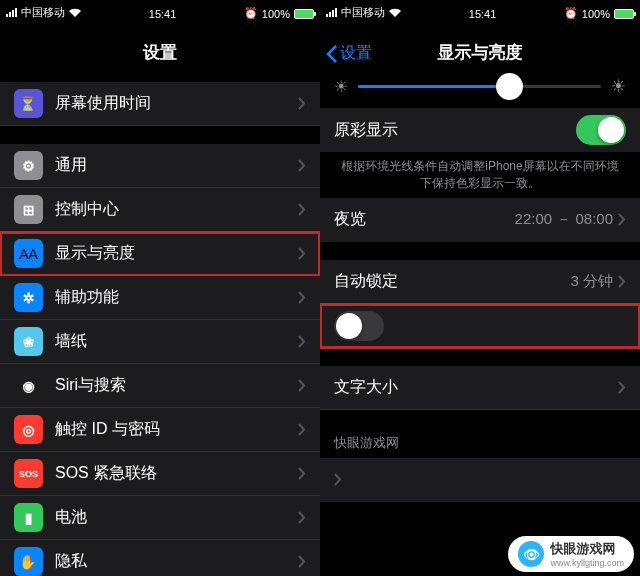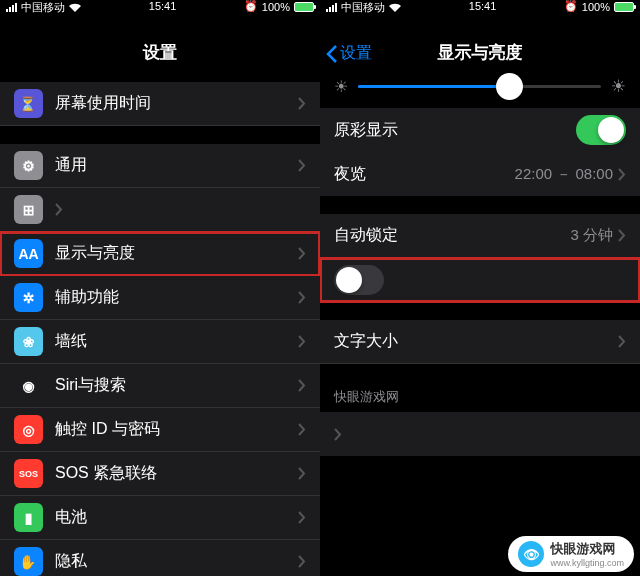--- a/index.html
+++ b/index.html
@@ -1,19 +1,19 @@
 <!DOCTYPE html>
 <html><head>
 <meta charset="utf-8">
 <style>
 *{margin:0;padding:0;box-sizing:border-box;font-family:-apple-system,"Helvetica Neue",sans-serif}
 body{background:#000;width:640px;height:576px;overflow:hidden;position:relative}
 .wrap{display:flex;width:640px;height:576px}
 .pane{width:320px;height:576px;background:#000;position:relative;overflow:hidden}
-.statusbar{height:20px;display:flex;align-items:flex-start;justify-content:space-between;padding:0 6px;color:#fff;font-size:11px}
+.statusbar{height:20px;display:flex;align-items:flex-end;justify-content:space-between;padding:0 6px;color:#fff;font-size:11px}
 .sb-l,.sb-r{display:flex;align-items:center;gap:4px}
 .sig{display:flex;gap:1px;align-items:flex-end}
 .sig span{width:2px;background:#fff}
 .sig span:nth-child(1){height:3px}.sig span:nth-child(2){height:5px}.sig span:nth-child(3){height:7px}.sig span:nth-child(4){height:9px}
 .wifi{width:12px;height:9px}
 .batt{width:20px;height:10px;border:1px solid #fff;border-radius:2px;position:relative;background:linear-gradient(90deg,#4cd964 100%,transparent 0)}
 .batt::after{content:"";position:absolute;right:-3px;top:2px;width:2px;height:4px;background:#fff;border-radius:0 1px 1px 0}
 .navbar{height:44px;display:flex;align-items:flex-end;justify-content:center;position:relative}
 .navtitle{color:#fff;font-size:17px;font-weight:600}
 .back{position:absolute;left:6px;display:flex;align-items:center;color:#0a84ff;font-size:16px}
@@ -87,28 +87,29 @@
           <div class="icn" style="background:#8e8e93;color:#fff;font-size:14px;font-weight:600">⚙</div>
           <span class="lbl">通用</span>
           <span class="chev">
             <svg viewBox="0 0 8 13">
               <path d="M1 1l5 5.5L1 12" stroke="#555" stroke-width="2" fill="none"></path>
             </svg>
           </span>
         </div>
         <div class="row">
           <div class="icn" style="background:#8e8e93;color:#fff;font-size:14px;font-weight:600">⊞</div>
+          <span class="lbl">控制中心</span>
           <span class="chev">
             <svg viewBox="0 0 8 13">
               <path d="M1 1l5 5.5L1 12" stroke="#555" stroke-width="2" fill="none"></path>
             </svg>
           </span>
         </div>
         <div class="row hl">
-          <div class="icn" style="background:#0a84ff;color:#ffffff;font-size:14px;font-weight:700">AA</div>
+          <div class="icn" style="background:#0a84ff;color:#000000;font-size:14px;font-weight:400">AA</div>
           <span class="lbl">显示与亮度</span>
           <span class="chev">
             <svg viewBox="0 0 8 13">
               <path d="M1 1l5 5.5L1 12" stroke="#555" stroke-width="2" fill="none"></path>
             </svg>
           </span>
         </div>
         <div class="row">
           <div class="icn" style="background:#0a84ff;color:#fff;font-size:14px;font-weight:600">✲</div>
           <span class="lbl">辅助功能</span>
@@ -214,20 +215,21 @@
         </div>
   <span class="sun" style="font-size:17px">☀</span>
  </div>
 
  <div class="row nbb">
   <span class="lbl">原彩显示</span>
   <div class="toggle on">
           <div class="knob"></div>
         </div>
  </div>
+ <div class="note">根据环境光线条件自动调整iPhone屏幕以在不同环境下保持色彩显示一致。</div>
 
  <div class="row nbb">
   <span class="lbl">夜览</span>
   <span class="val">22:00 － 08:00</span>
   <span class="chev">
           <svg viewBox="0 0 8 13">
             <path d="M1 1l5 5.5L1 12" stroke="#555" stroke-width="2" fill="none"></path>
           </svg>
         </span>
  </div>

